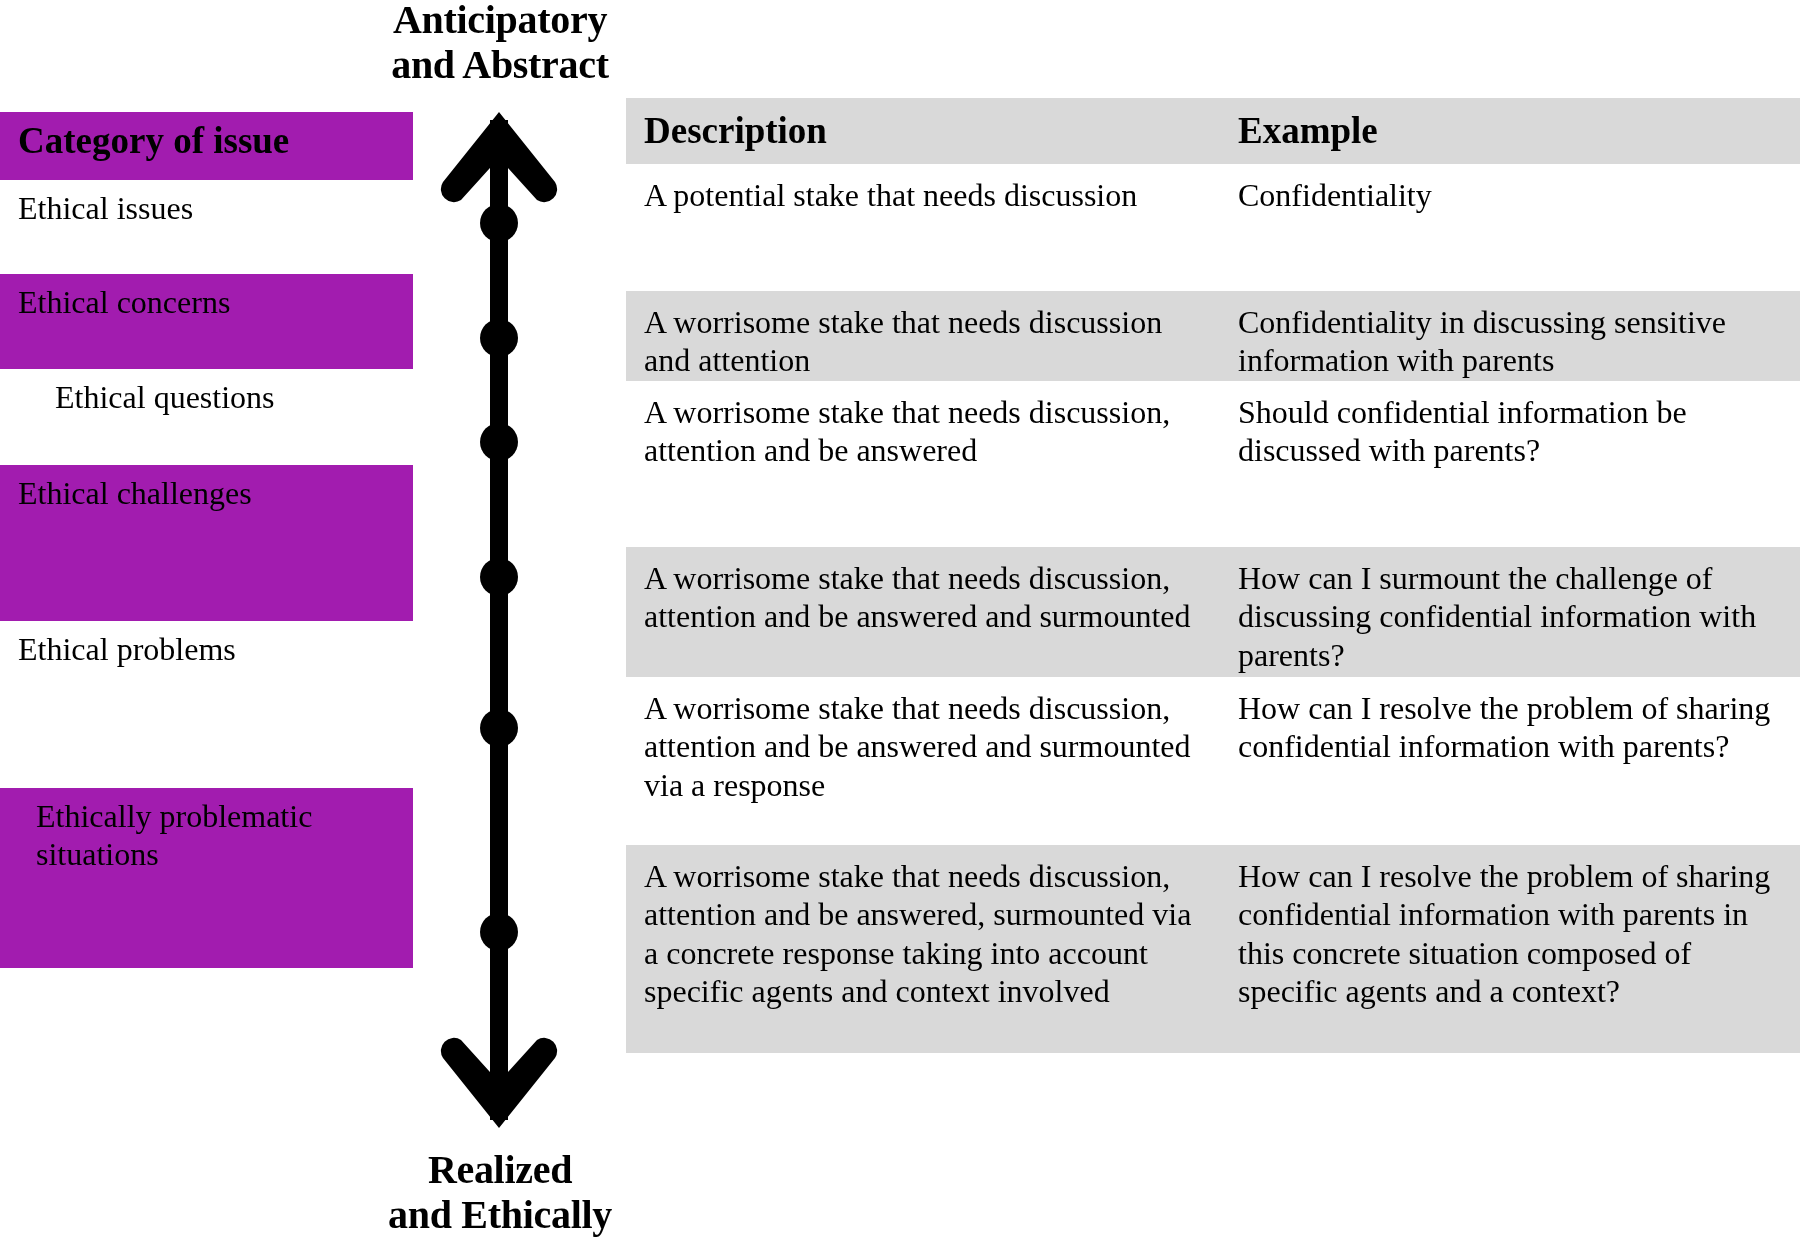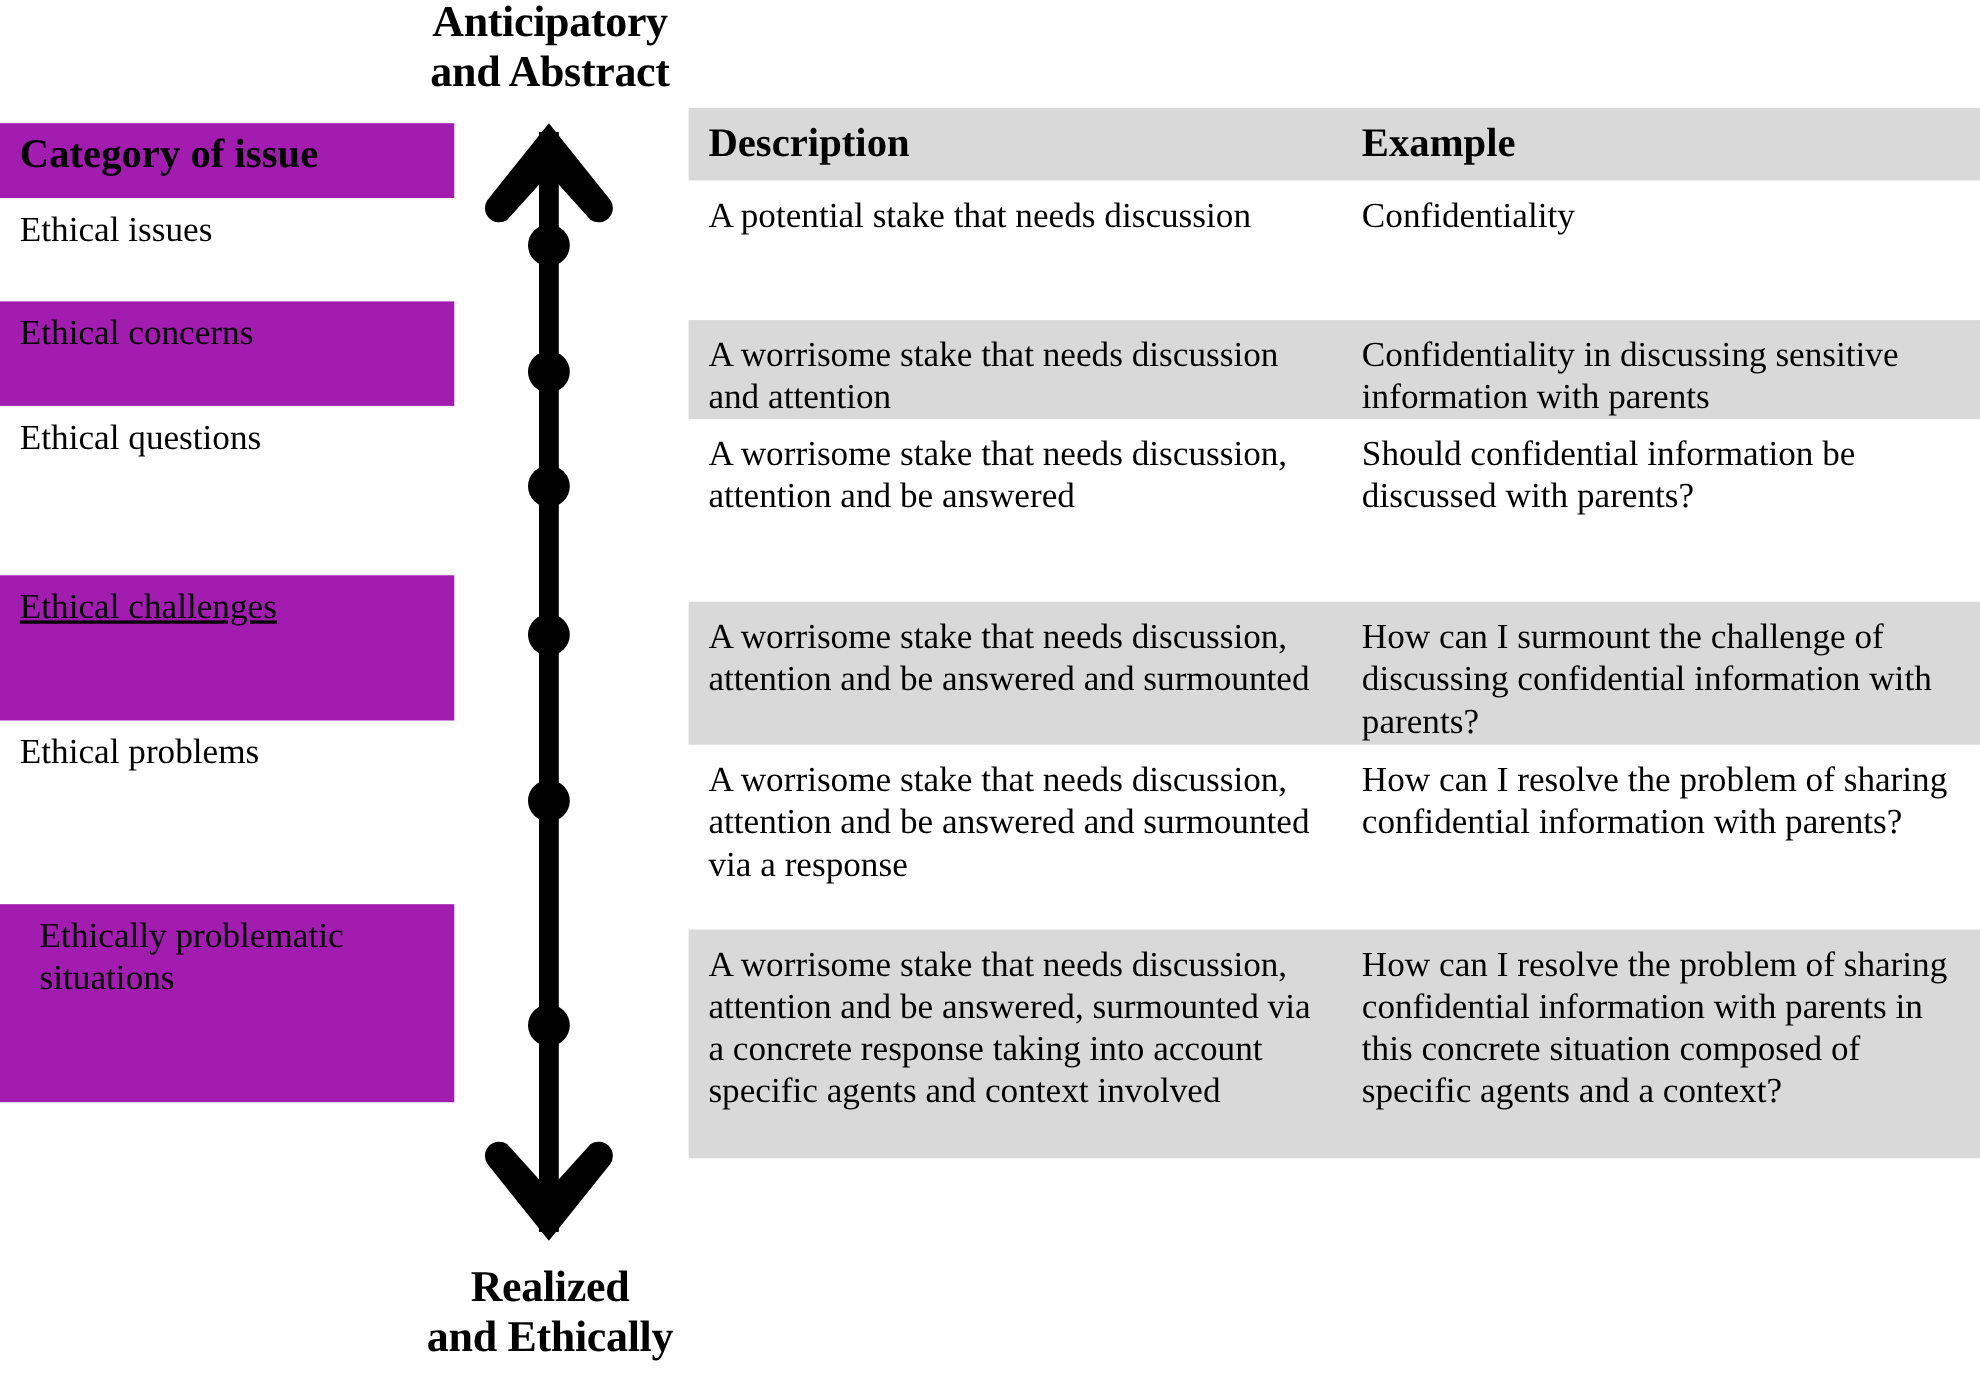--- a/index.html
+++ b/index.html
@@ -108,24 +108,24 @@
 <div id="left-col">
   <div class="lrow shaded lrow-head" style="height:68px;">
     <span>Category of issue</span>
   </div>
   <div class="lrow lrow-label" style="height:94px;">
     <span>Ethical issues</span>
   </div>
   <div class="lrow shaded lrow-label" style="height:95px;">
     <span>Ethical concerns</span>
   </div>
-  <div class="lrow lrow-label" style="height:154px;">
+  <div class="lrow lrow-label" style="height:96px;margin-left:37px;">
     <span>Ethical questions</span>
   </div>
-  <div class="lrow shaded lrow-label" style="height:132px;text-decoration:underline;">
+  <div class="lrow shaded lrow-label" style="height:156px;">
     <span>Ethical challenges</span>
   </div>
   <div class="lrow lrow-label" style="height:167px;">
     <span>Ethical problems</span>
   </div>
   <div class="lrow shaded lrow-label" style="height:180px;padding-left:36px;">
     <span>Ethically problematic situations</span>
   </div>
 </div>
 

